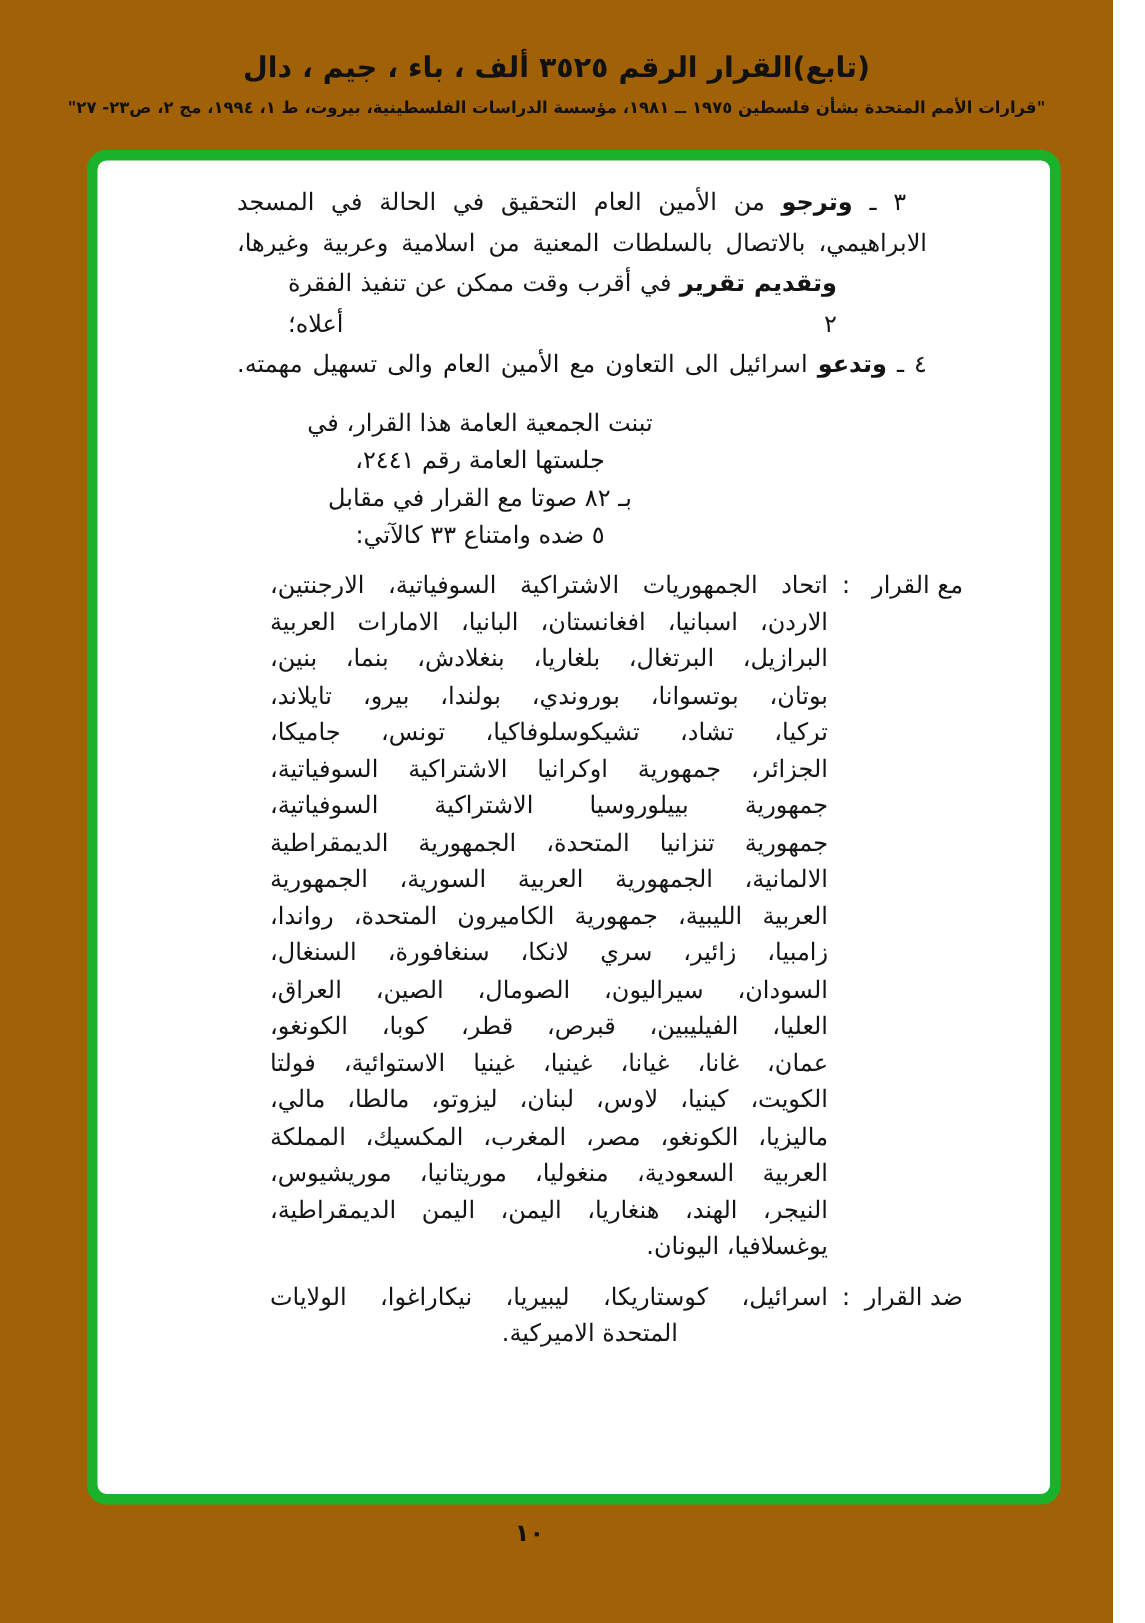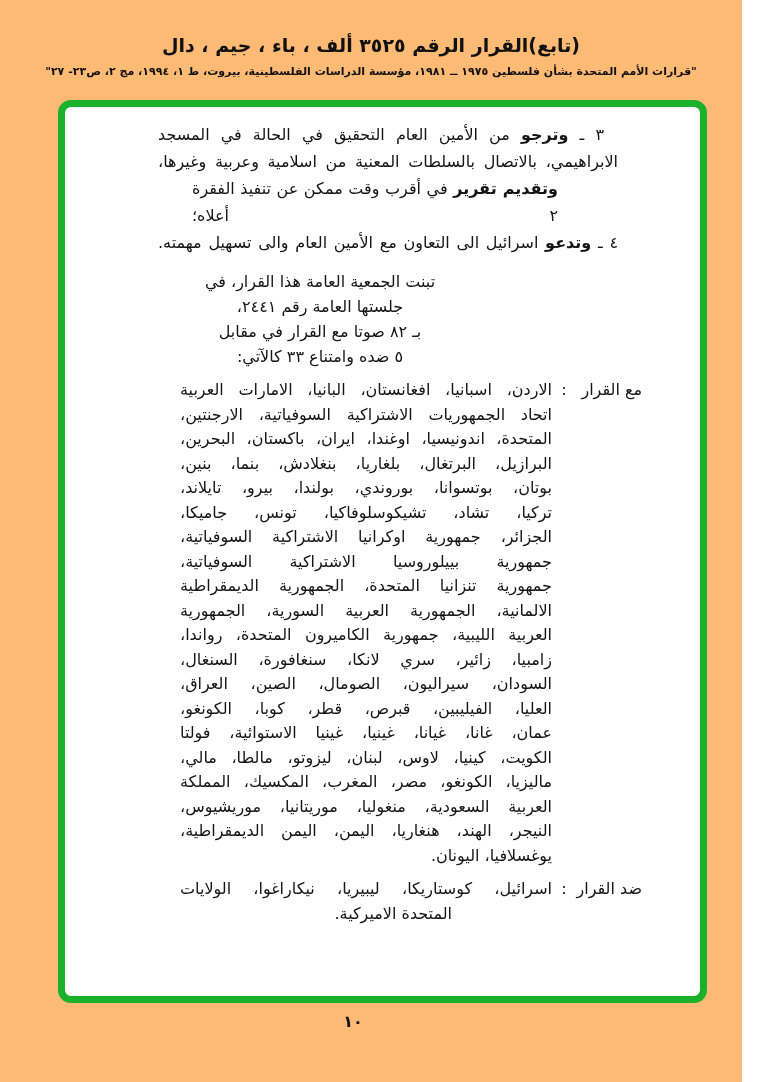--- a/index.html
+++ b/index.html
@@ -1,20 +1,20 @@
 <!DOCTYPE html>
 <html lang="ar"><head>
 <meta charset="utf-8">
 <style>
   html, body { margin: 0; padding: 0; background: #ffffff; }
   body { font-family: "DejaVu Sans", sans-serif; }
   .page {
     position: relative;
     width: 742px; height: 1082px;
-    background: #fdba74;
+    background: #a16207;
     overflow: hidden;
     color: #151515;
   }
   
   .header { direction: rtl; text-align: center; padding-top: 34px; }
   .title { font-size: 19px; font-weight: 700; color: #111; }
   .source { margin-top: 9px; font-size: 11px; font-weight: 700; color: #111; }
   
   .frame {
     position: absolute; left: 58px; top: 100px;
@@ -80,23 +80,22 @@
           <div class="line"><span>تبنت الجمعية العامة هذا القرار، في</span></div>
           <div class="line"><span>جلستها العامة رقم ٢٤٤١،</span></div>
           <div class="line"><span>بـ ٨٢ صوتا مع القرار في مقابل</span></div>
           <div class="line"><span>٥ ضده وامتناع ٣٣ كالآتي:</span></div>
         </div>
 
       <div class="vote with">
         <div class="vlabel">مع القرار</div>
         <div class="sep">:</div>
         <div class="vtext">
+            <div class="line"><span>اتحاد الجمهوريات الاشتراكية السوفياتية، الارجنتين،</span></div>
             <div class="line"><span>الاردن، اسبانيا، افغانستان، البانيا، الامارات العربية</span></div>
-            <div class="line"><span>اتحاد الجمهوريات الاشتراكية السوفياتية، الارجنتين،</span></div>
-            <div class="line"><span>المتحدة، اندونيسيا، اوغندا، ايران، باكستان، البحرين،</span></div>
             <div class="line"><span>البرازيل، البرتغال، بلغاريا، بنغلادش، بنما، بنين،</span></div>
             <div class="line"><span>بوتان، بوتسوانا، بوروندي، بولندا، بيرو، تايلاند،</span></div>
             <div class="line"><span>تركيا، تشاد، تشيكوسلوفاكيا، تونس، جاميكا،</span></div>
             <div class="line"><span>الجزائر، جمهورية اوكرانيا الاشتراكية السوفياتية،</span></div>
             <div class="line"><span>جمهورية بييلوروسيا الاشتراكية السوفياتية،</span></div>
             <div class="line"><span>جمهورية تنزانيا المتحدة، الجمهورية الديمقراطية</span></div>
             <div class="line"><span>الالمانية، الجمهورية العربية السورية، الجمهورية</span></div>
             <div class="line"><span>العربية الليبية، جمهورية الكاميرون المتحدة، رواندا،</span></div>
             <div class="line"><span>زامبيا، زائير، سري لانكا، سنغافورة، السنغال،</span></div>
             <div class="line"><span>السودان، سيراليون، الصومال، الصين، العراق،</span></div>

